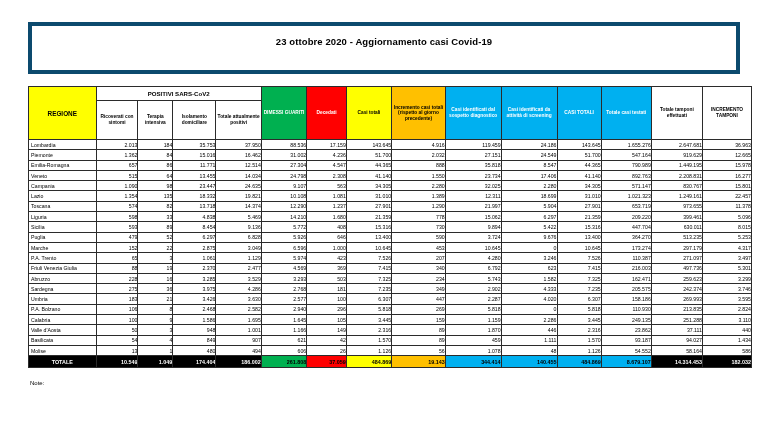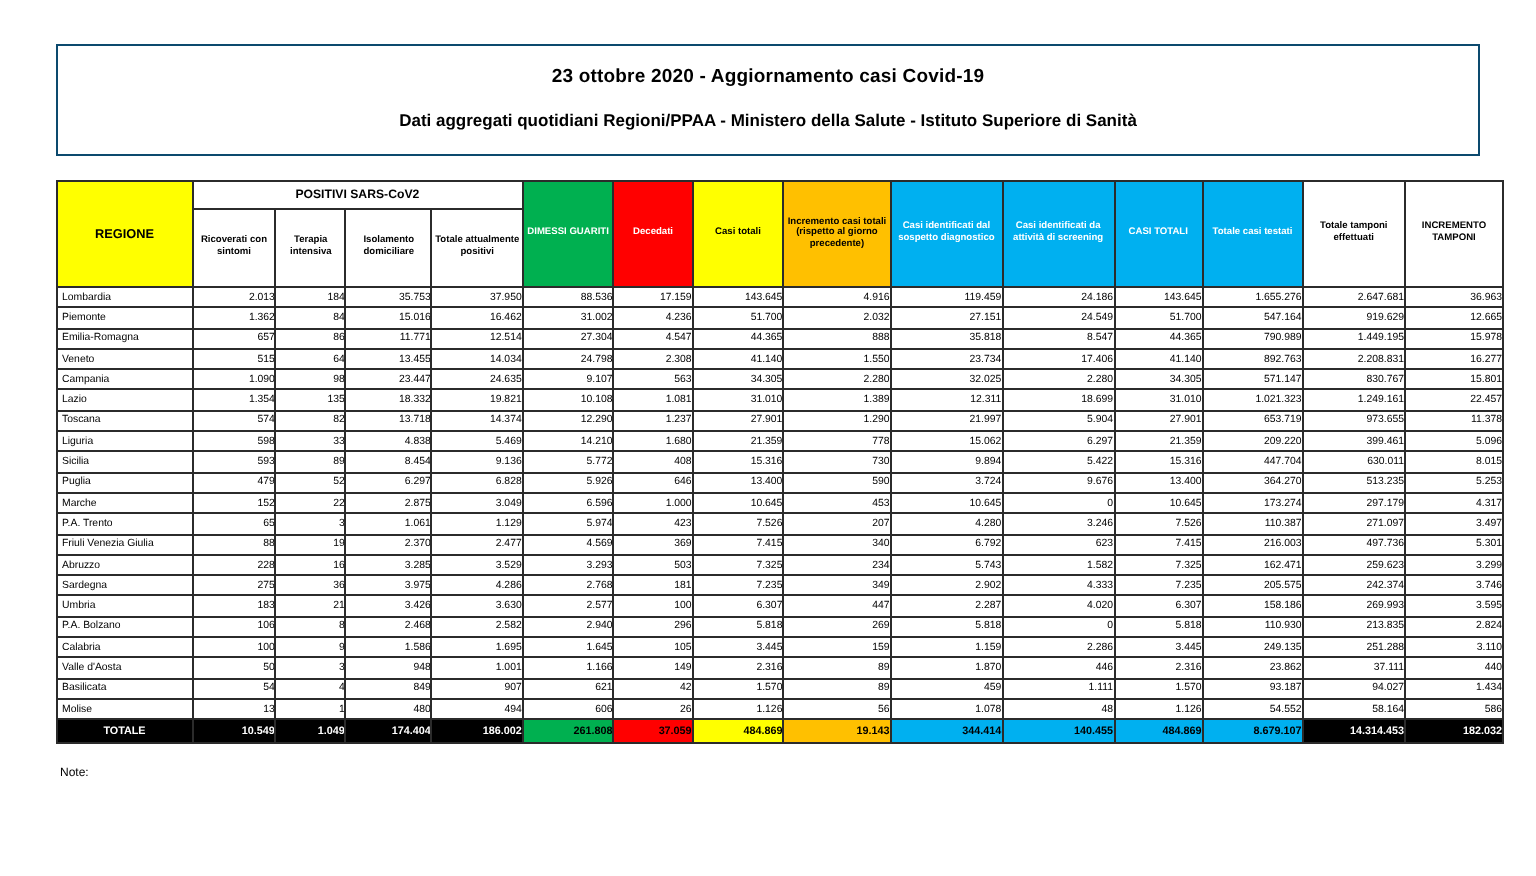--- a/index.html
+++ b/index.html
@@ -15,21 +15,21 @@
   }
   .page {
     position: relative;
     width: 768px;
     height: 438px;
     box-sizing: border-box;
     padding: 18px 22px 0 22px;
   }
   
   .header-box {
-    border: 1px solid #0c4a6e;
+    border: 4px solid #0c4a6e;
     margin: 4px 6px 12px 6px;
     padding: 10px 0 12px 0;
     text-align: center;
     background: #fff;
   }
   .header-title {
     font-size: 9.5px;
     font-weight: bold;
     color: #000;
     margin-bottom: 11px;
@@ -129,21 +129,20 @@
     color: #000;
   }
 </style>
 </head>
 <body>
 
 <div class="page">
 
   <div class="header-box">
     <div class="header-title">23 ottobre 2020 - Aggiornamento casi Covid-19</div>
-    <div class="header-sub">Dati aggregati quotidiani Regioni/PPAA - Ministero della Salute - Istituto Superiore di Sanità</div>
   </div>
 
   <table class="main">
     <colgroup>
       <col style="width:58px">
       <col style="width:36px">
       <col style="width:30px">
       <col style="width:37px">
       <col style="width:39px">
       <col style="width:39px">

